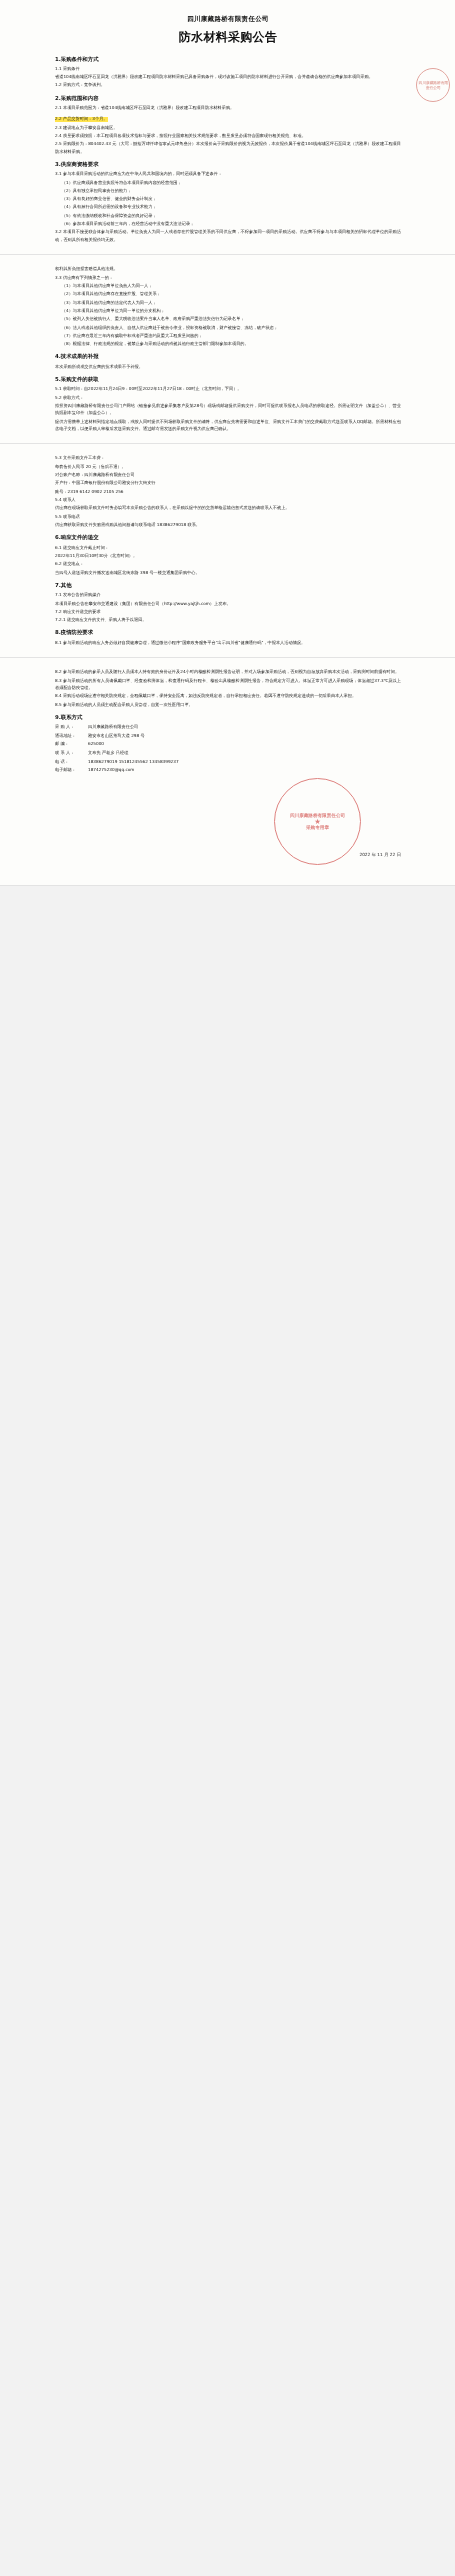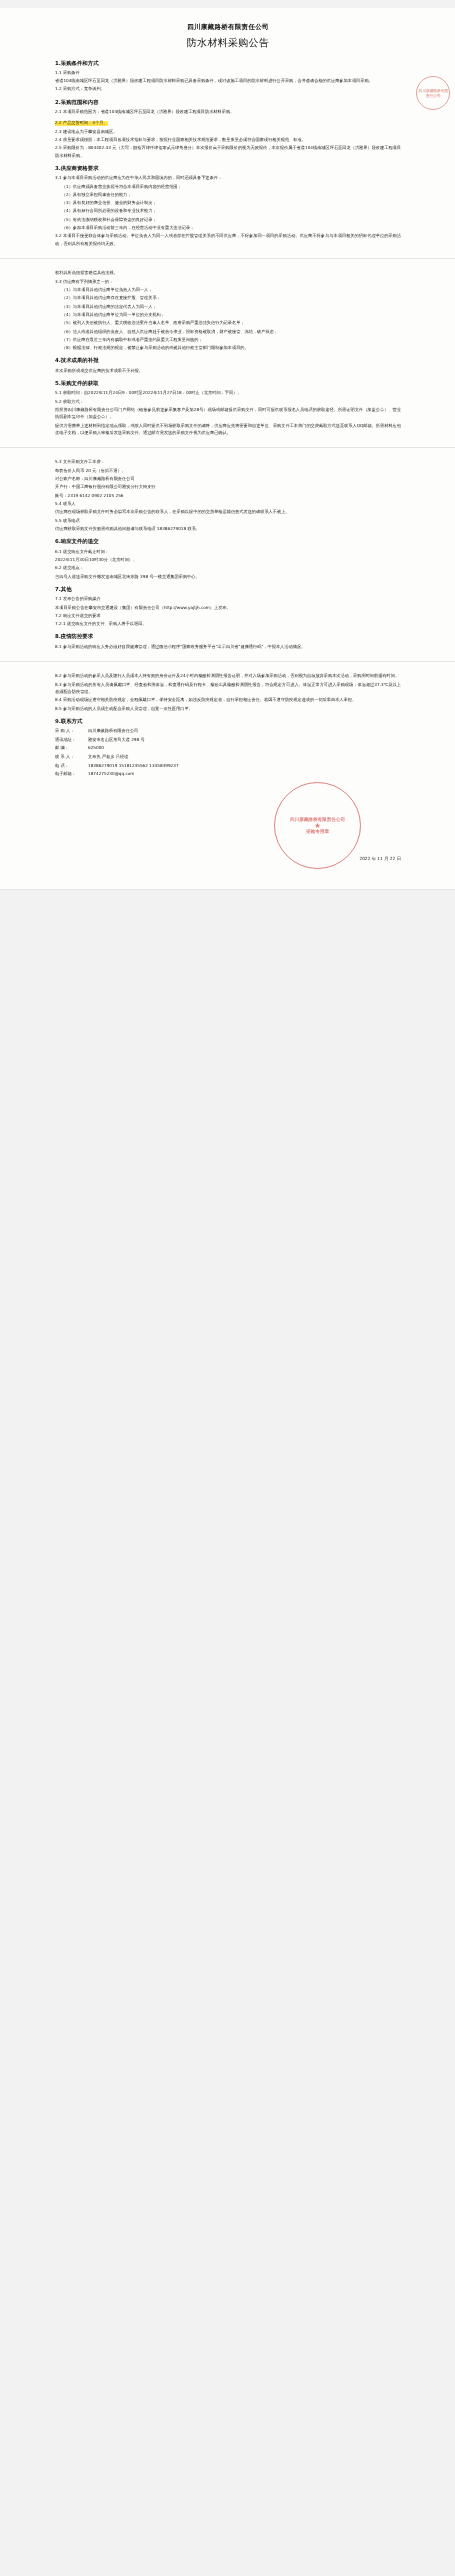--- a/index.html
+++ b/index.html
@@ -1,36 +1,36 @@
 <!DOCTYPE html>
 <html lang="zh" style="font-size:9px"><head>
 <meta charset="utf-8">
 <title>采购公告</title>
 <style>
   html,body{margin:0;padding:0;background:#f2f2f2;}
   body{font-family:"DejaVu Sans","Liberation Sans",sans-serif;}
   .page{
     width:456px;
-    margin:8px auto;
+    margin:0 auto;
     background:#ffffff;
     position:relative;
   }
   .sheet{
     position:relative;
     background:#fdfdfb;
     border-bottom:0.6px solid #e3e3e3;
     padding:10.2px 55px 10.2px 55px;
     box-sizing:border-box;
     overflow:hidden;
   }
   .sheet.s1{padding-top:12.5px;}
   .title-block{text-align:center;margin-bottom:5.7px;}
   .t1{font-size:6.5px;font-weight:bold;color:#111;letter-spacing:0.3px;line-height:1.9;}
   .t2{font-size:7.1px;font-weight:bold;color:#111;letter-spacing:0.3px;line-height:2.0;}
-  .t3{font-size:10px;font-weight:normal;color:#111;letter-spacing:0.3px;line-height:2.0;}
+  .t3{font-size:12px;font-weight:bold;color:#111;letter-spacing:0.3px;line-height:2.0;}
   h2.sec{
     font-size:5.4px;font-weight:bold;color:#111;margin:5.1px 0 1.7px 0;line-height:1.6;
   }
   p.para{
     font-size:4.2px;color:#1a1a1a;line-height:1.72;margin:0 0 1.1px 0;
     text-align:justify;text-justify:inter-ideograph;
   }
   p.sub{padding-left:6.8px;}
   .stamp-star{font-size:7.4px;display:block;line-height:.8;}
   .sidestamp{

